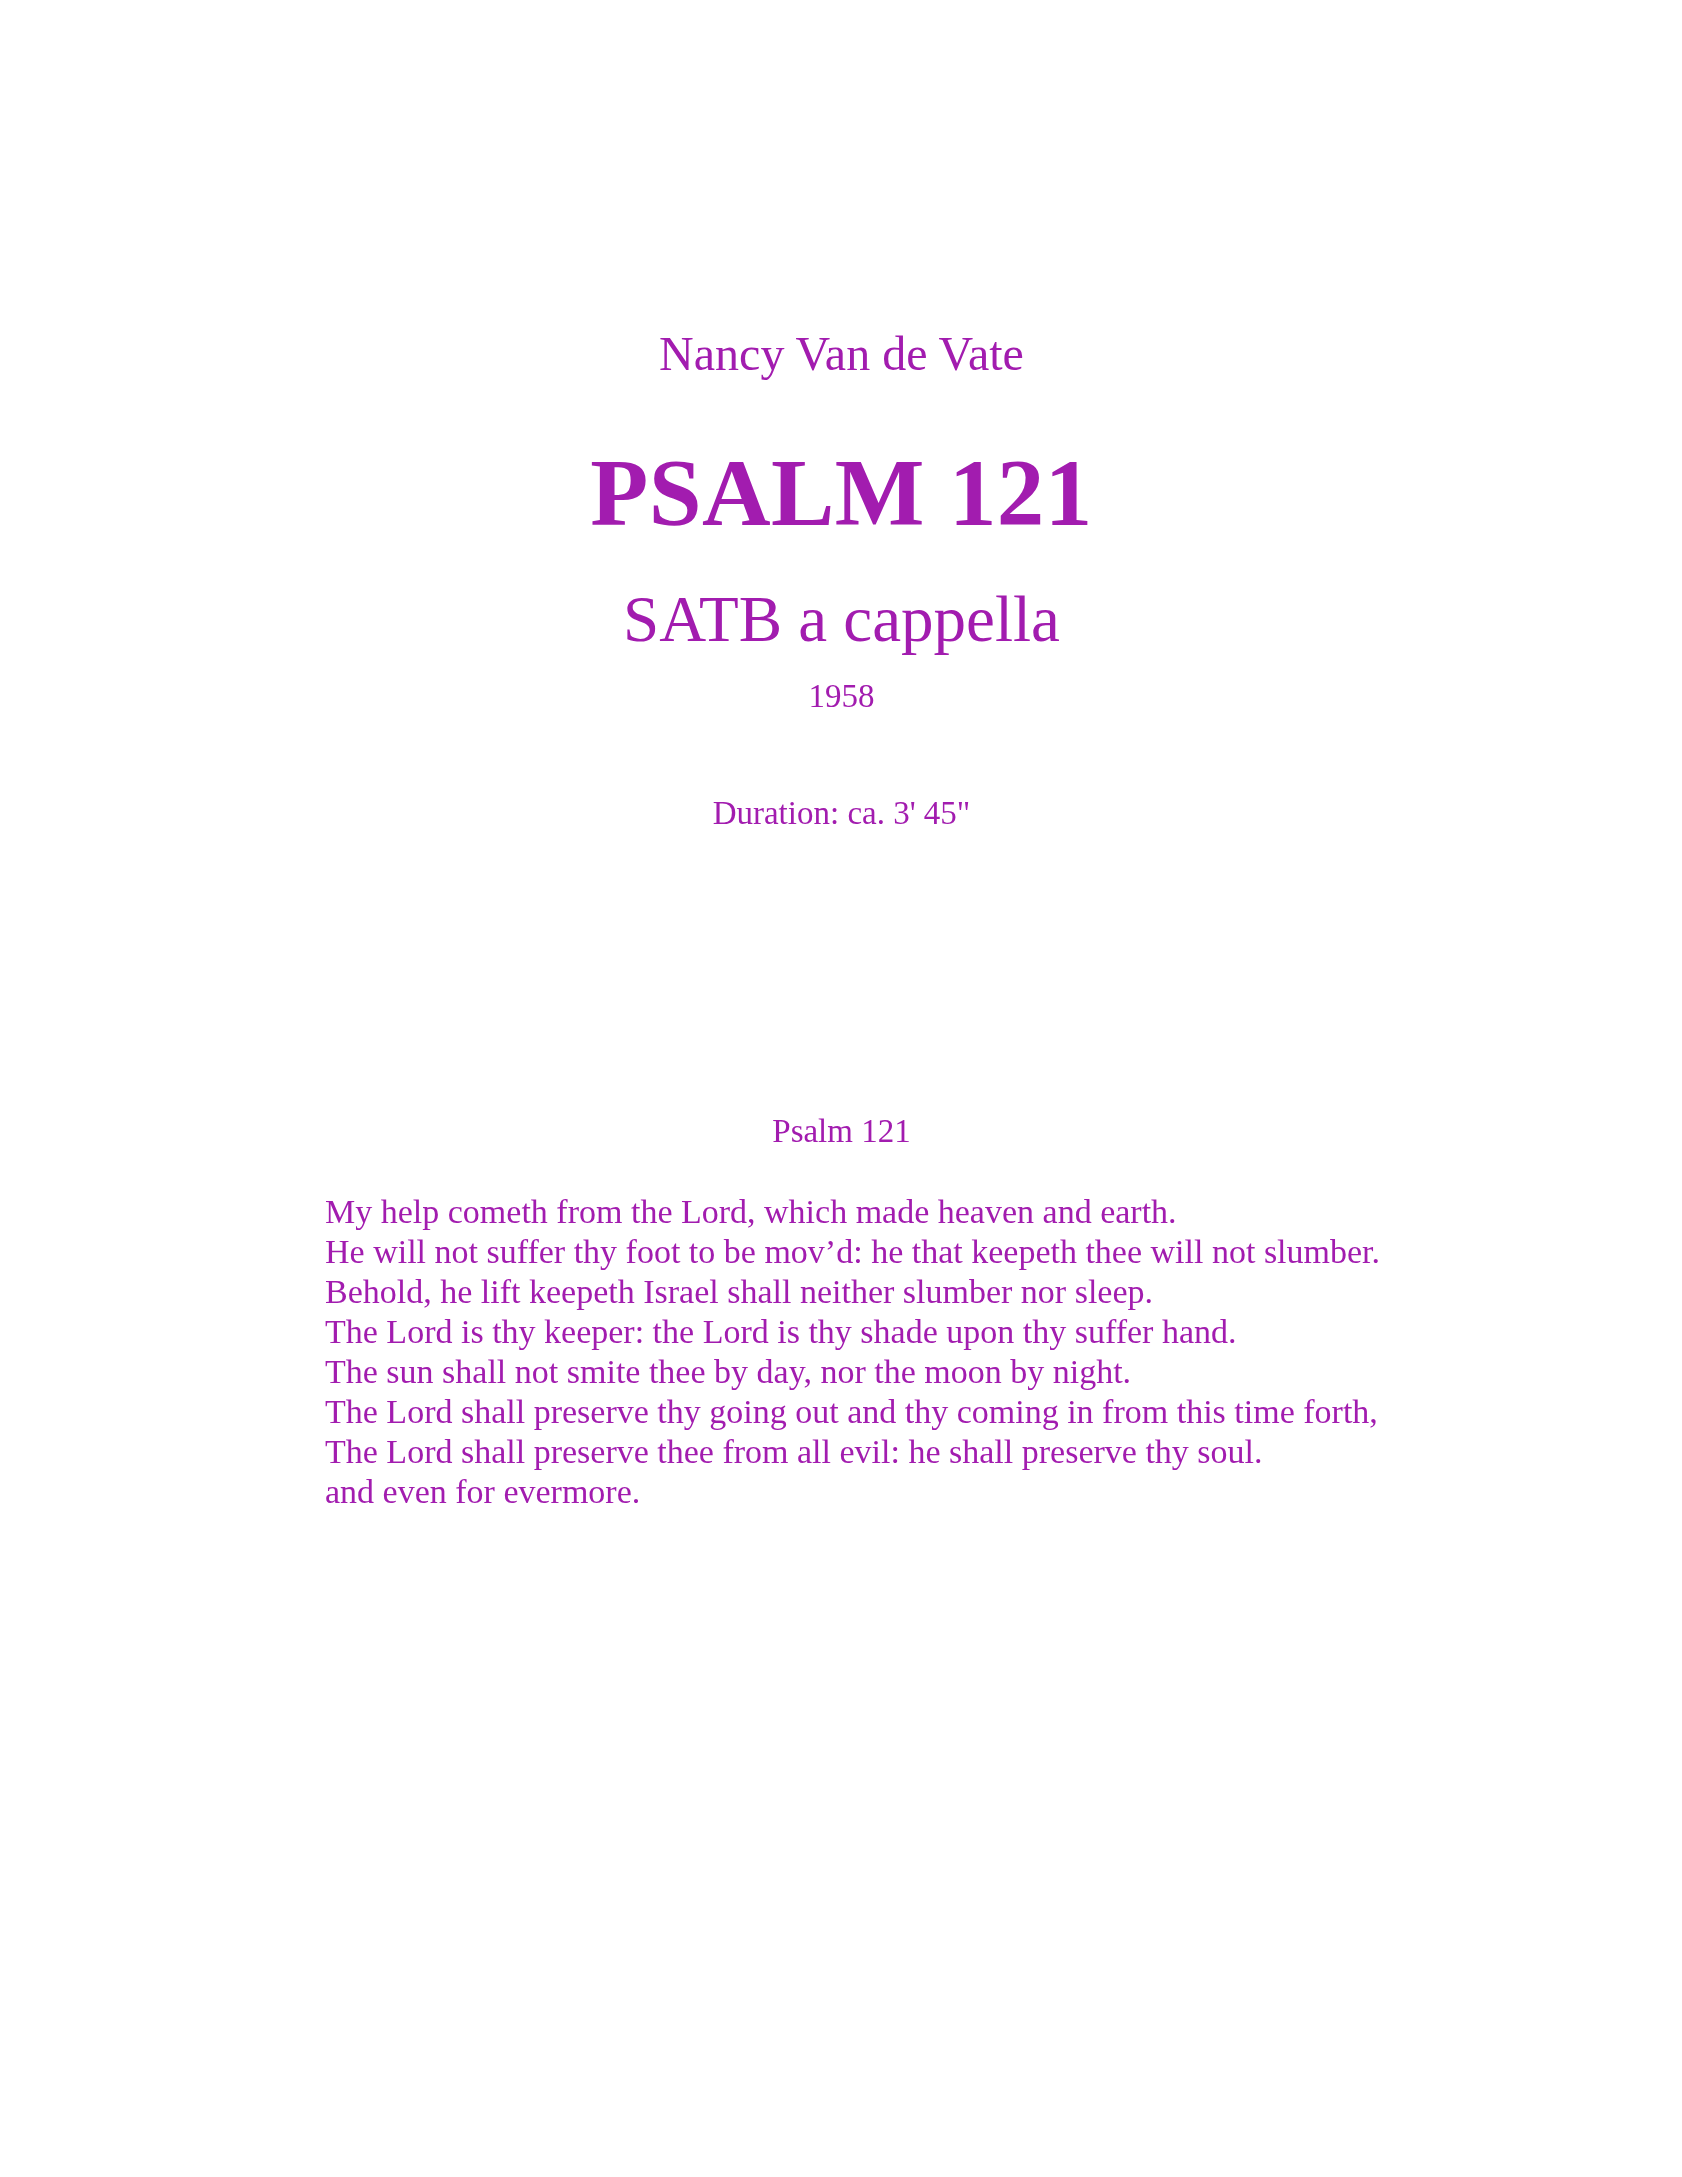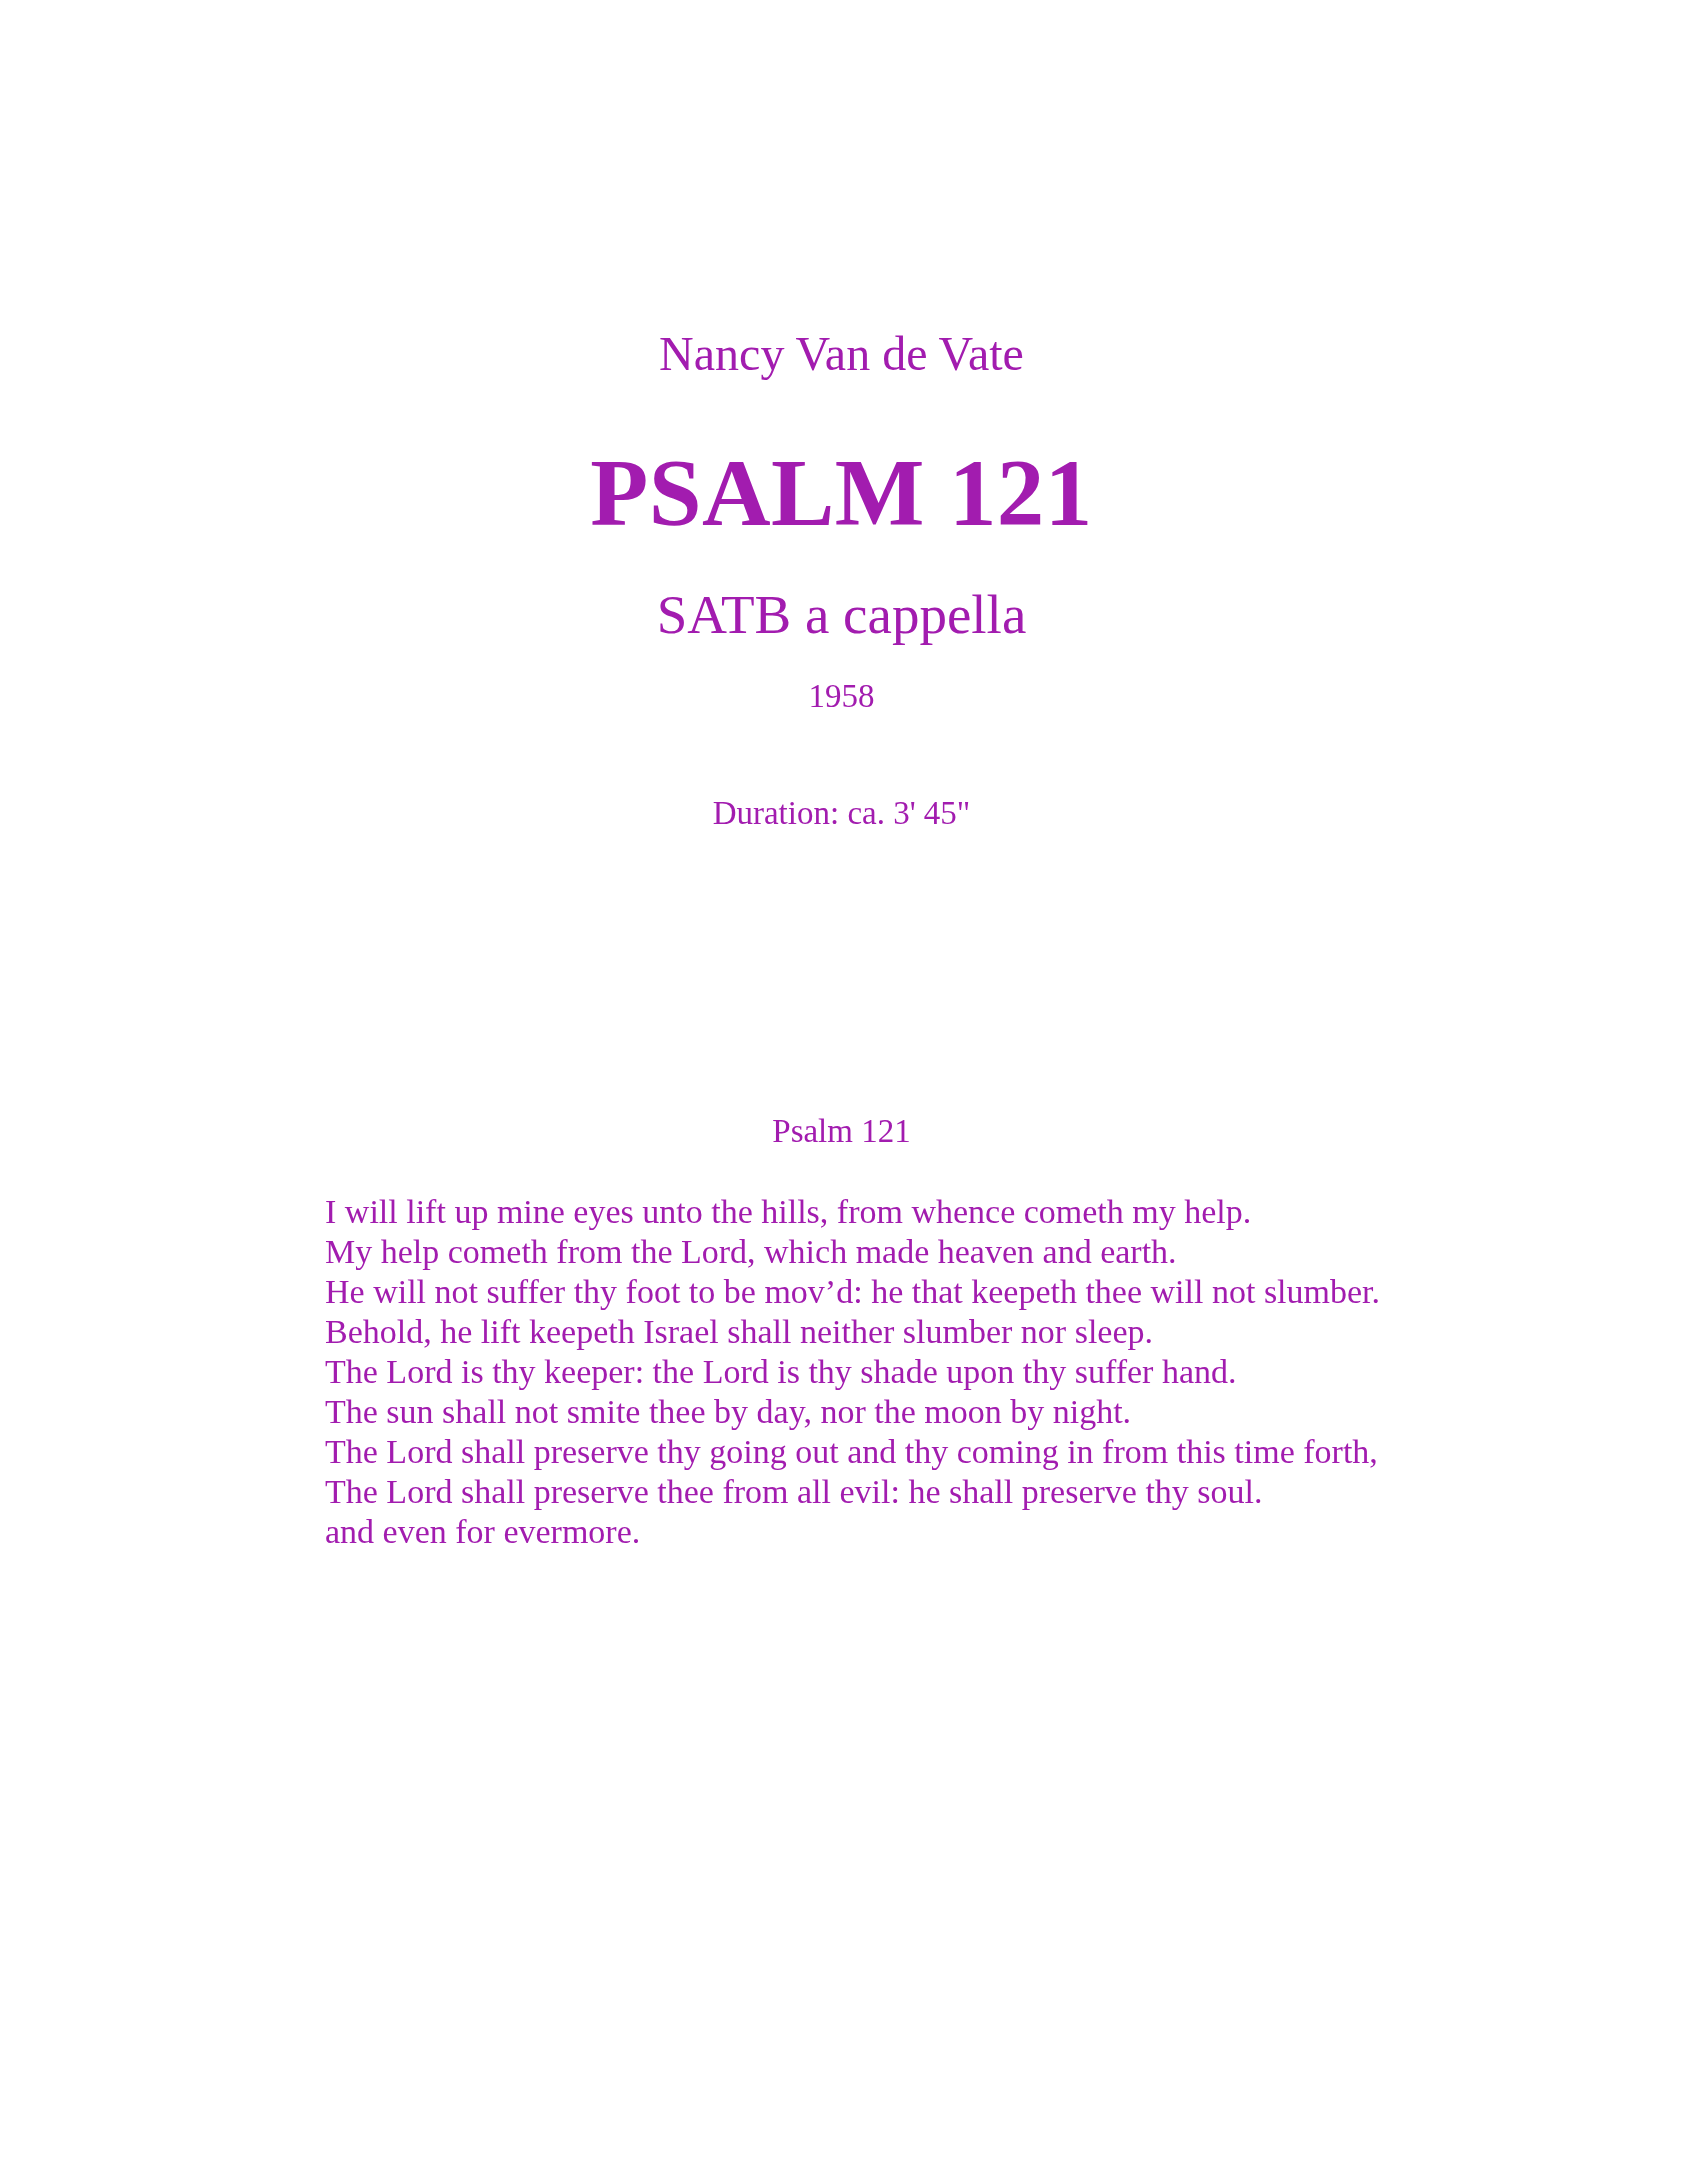--- a/index.html
+++ b/index.html
@@ -29,21 +29,21 @@
     font-size: 48px;
   }
   .title {
     top: 446px;
     font-size: 95px;
     font-weight: bold;
     letter-spacing: 0.4px;
   }
   .subtitle {
     top: 587px;
-    font-size: 55px;
+    font-size: 65px;
   }
   .year {
     top: 680px;
     font-size: 33px;
   }
   .duration {
     top: 797px;
     font-size: 33px;
   }
   .text-heading {
@@ -73,21 +73,20 @@
 
   <div class="centered subtitle">SATB a cappella</div>
 
   <div class="centered year">1958</div>
 
   <div class="centered duration">Duration: ca. 3' 45"</div>
 
   <div class="centered text-heading">Psalm 121</div>
 
   <div class="psalm-text">
-    <div class="line">I will lift up mine eyes unto the hills, from whence cometh my help.</div>
     <div class="line">My help cometh from the Lord, which made heaven and earth.</div>
     <div class="line">He will not suffer thy foot to be mov’d: he that keepeth thee will not slumber.</div>
     <div class="line">Behold, he lift keepeth Israel shall neither slumber nor sleep.</div>
     <div class="line">The Lord is thy keeper: the Lord is thy shade upon thy suffer hand.</div>
     <div class="line">The sun shall not smite thee by day, nor the moon by night.</div>
     <div class="line">The Lord shall preserve thy going out and thy coming in from this time forth,</div>
     <div class="line">The Lord shall preserve thee from all evil: he shall preserve thy soul.</div>
     <div class="line">and even for evermore.</div>
   </div>
 

